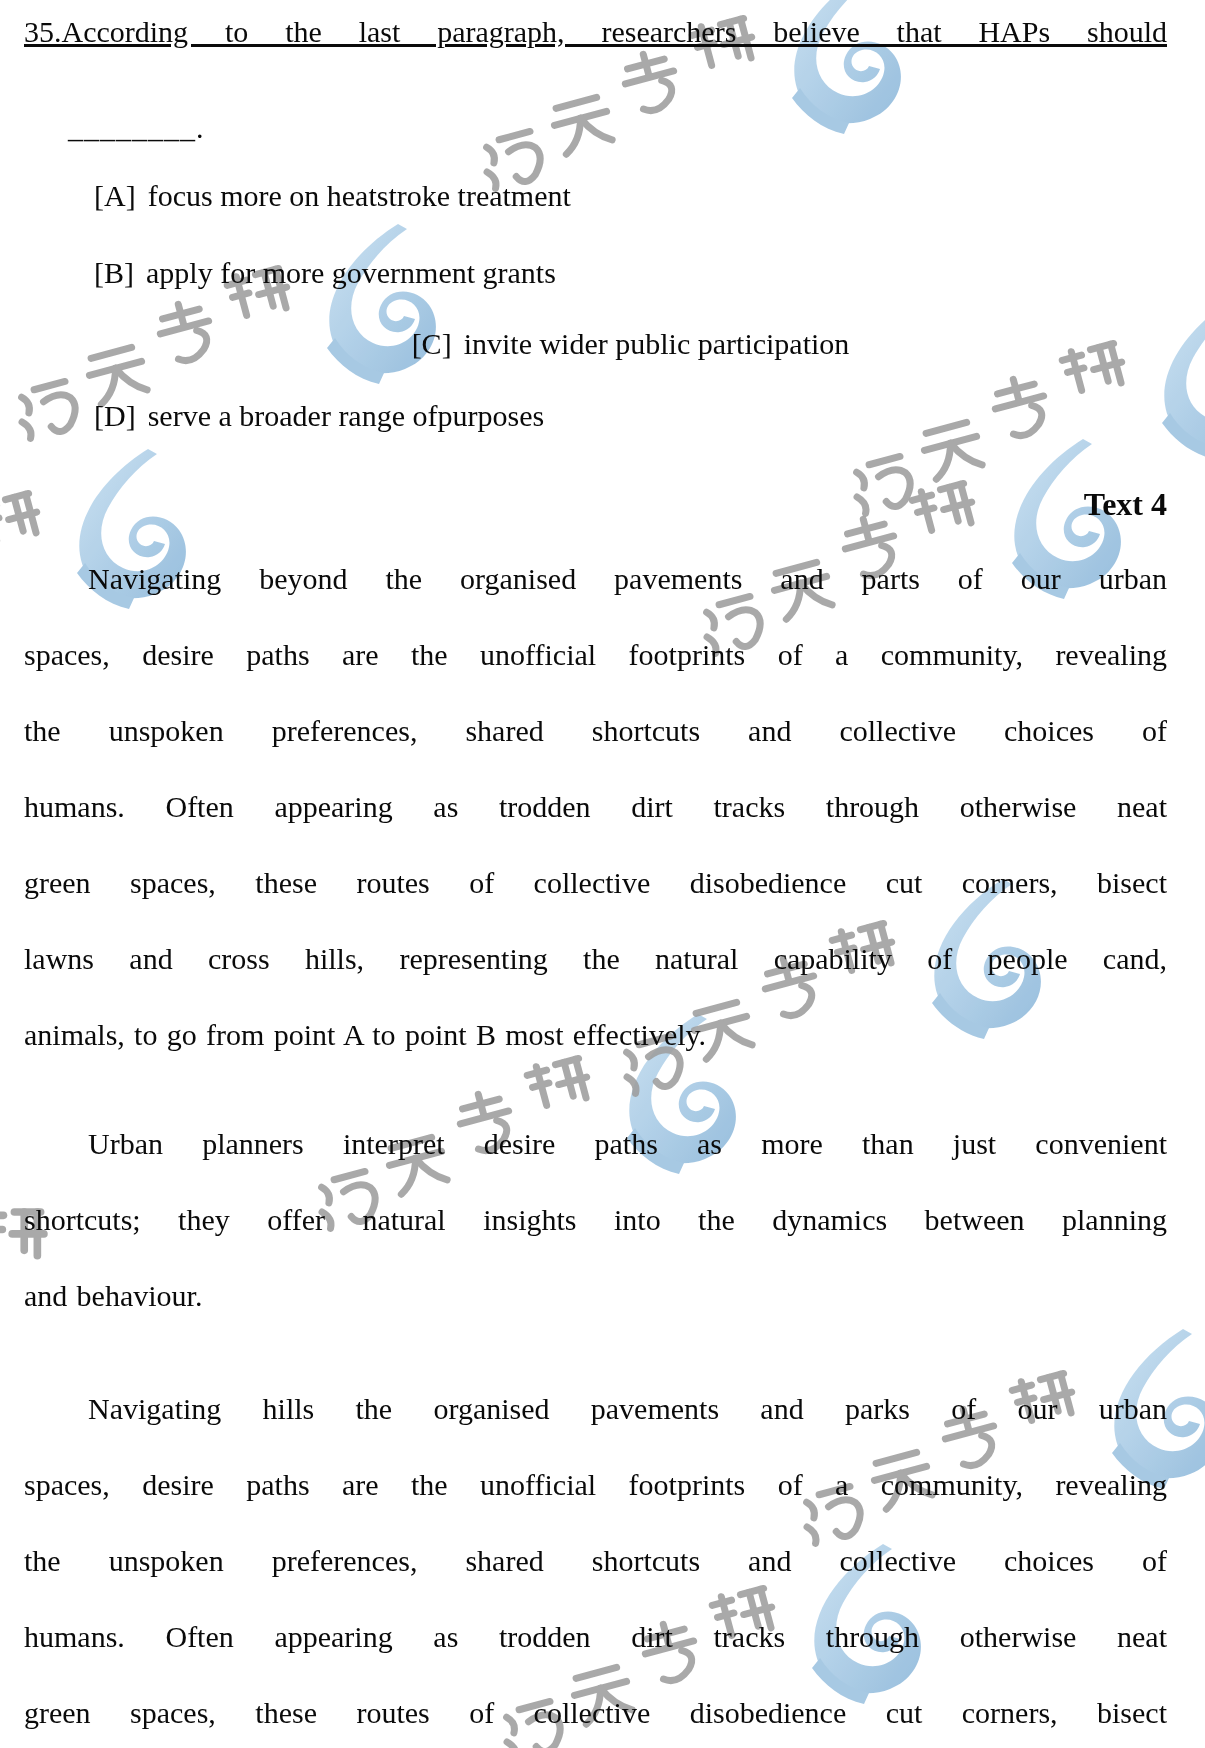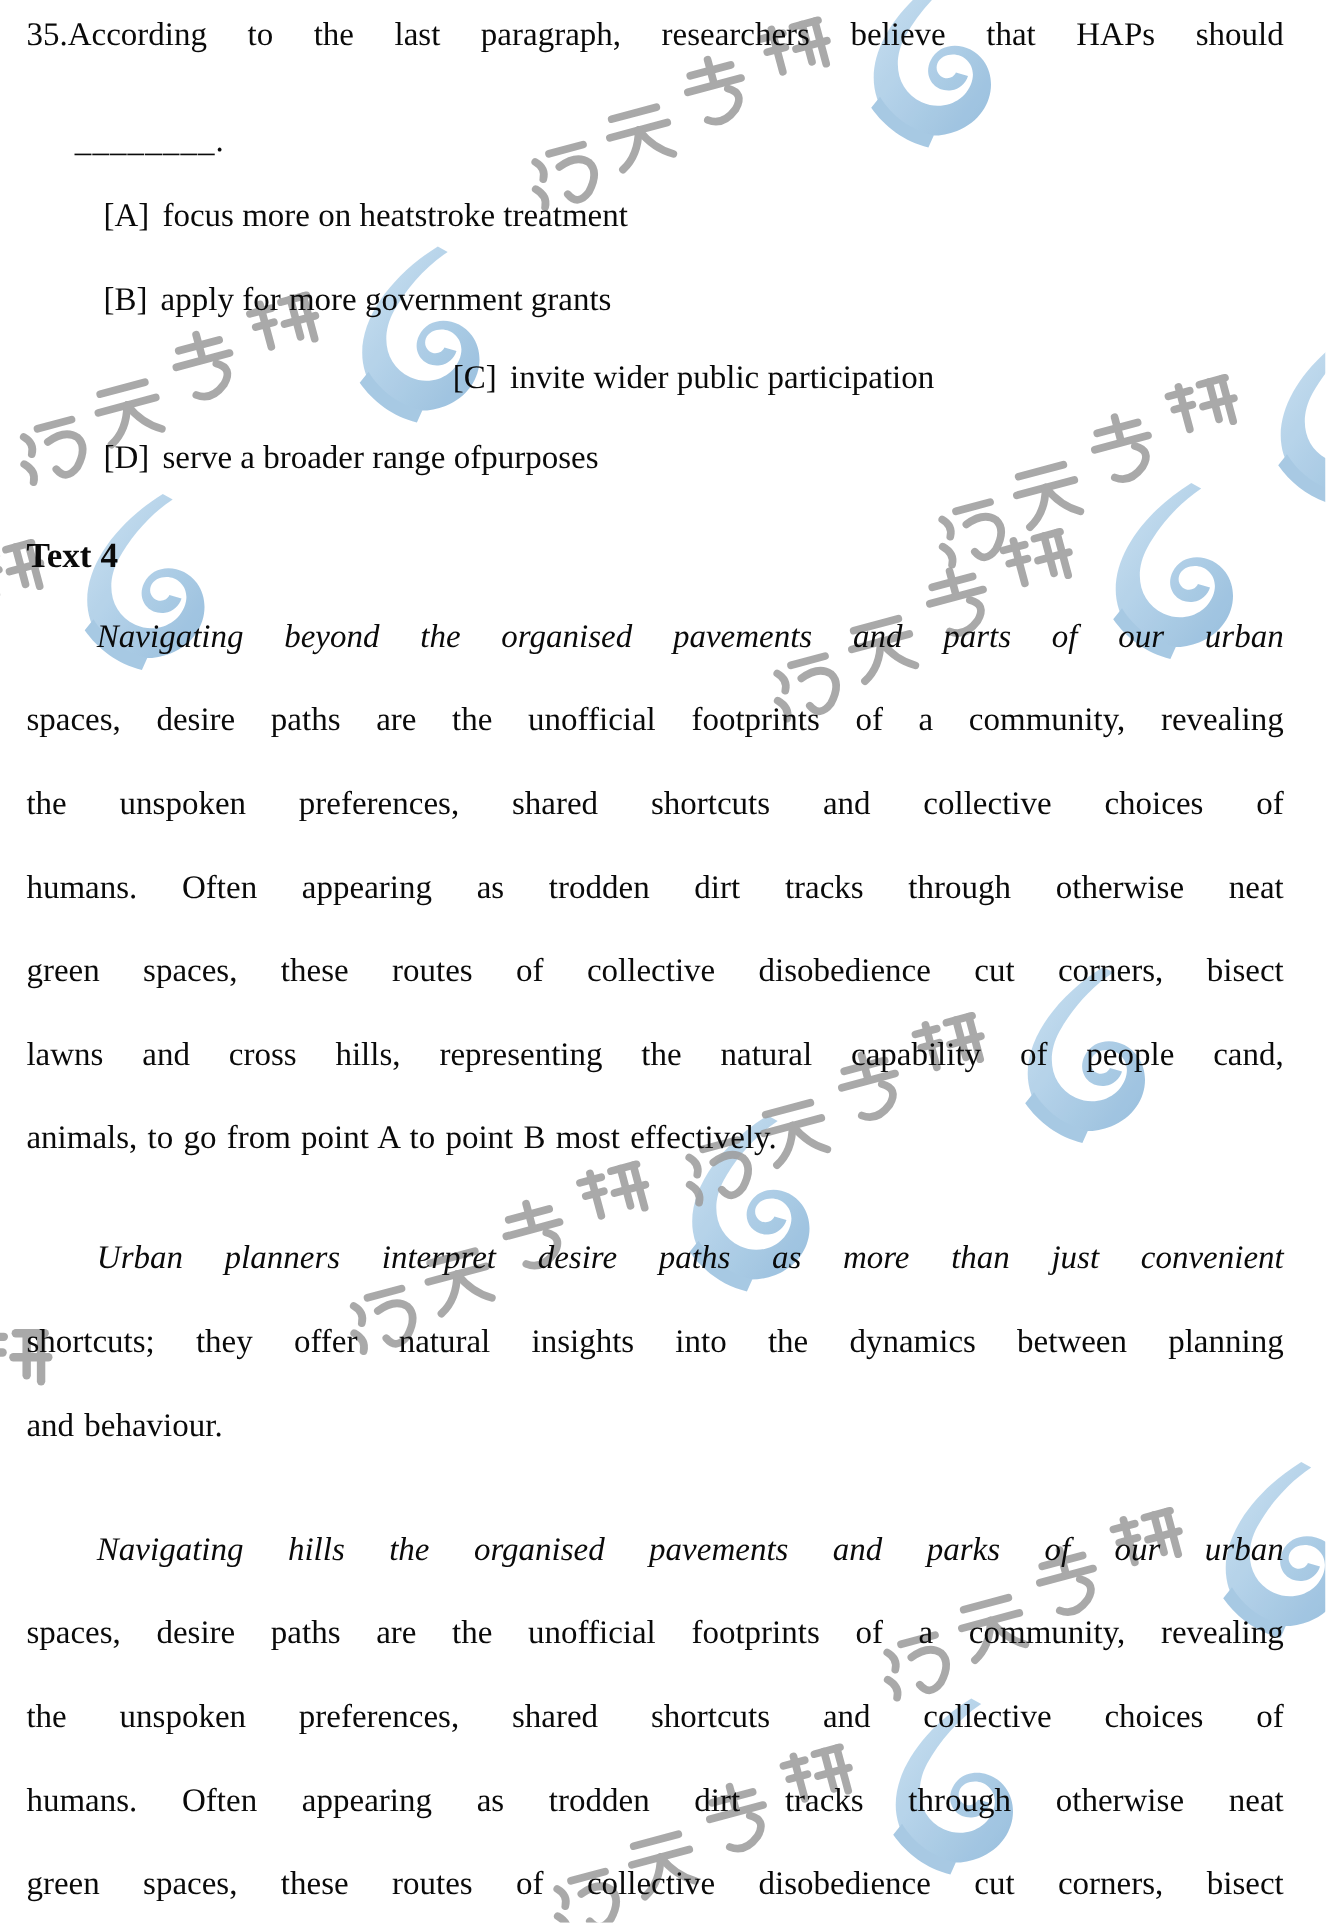--- a/index.html
+++ b/index.html
@@ -6,30 +6,30 @@
   .page{
     position:relative;width:1205px;height:1748px;background:#ffffff;
     overflow:hidden;font-family:"Liberation Serif","DejaVu Serif",serif;
     color:#0a0a0a;font-size:30px;
   }
   .content{position:absolute;left:0;top:0;right:0;bottom:0;padding:0 38px 0 24px;z-index:2;}
   .row{height:40px;line-height:40px;white-space:nowrap;}
   .jl{text-align:justify;text-align-last:justify;}
   .ll{text-align:left;}
   .ln{height:76px;line-height:76px;white-space:nowrap;word-spacing:0.06em;}
-  .fi{padding-left:64px;font-style:italic;}
-  #stem{margin-top:12px;word-spacing:0.1em;}
+  .fi{padding-left:64px;}
+  #stem{margin-top:12px;word-spacing:0.1em;text-decoration:underline;}
   #blank{margin-top:56px;padding-left:44px;letter-spacing:1px;}
   .opt{padding-left:70px;}
   .opt .lbl{margin-right:12px;}
   #optA{margin-top:28px;}
   #optB{margin-top:37px;}
   #optC{margin-top:31px;text-align:center;}
   #optD{margin-top:32px;}
-  #t4-heading{margin-top:48px;height:40px;line-height:40px;text-align:left;
+  #t4-heading{margin-top:48px;height:40px;line-height:40px;text-align:right;
     font-weight:bold;font-size:32px;}
   #para1{margin-top:17px;}
   #para2{margin-top:33px;}
   #para3{margin-top:37px;}
   
   .wm{position:absolute;z-index:1;opacity:.88;pointer-events:none;}
   .wm svg{display:block;overflow:visible;}
   .sr{position:absolute;width:1px;height:1px;overflow:hidden;clip-path:inset(50%);white-space:nowrap;}
 </style>
 </head>

